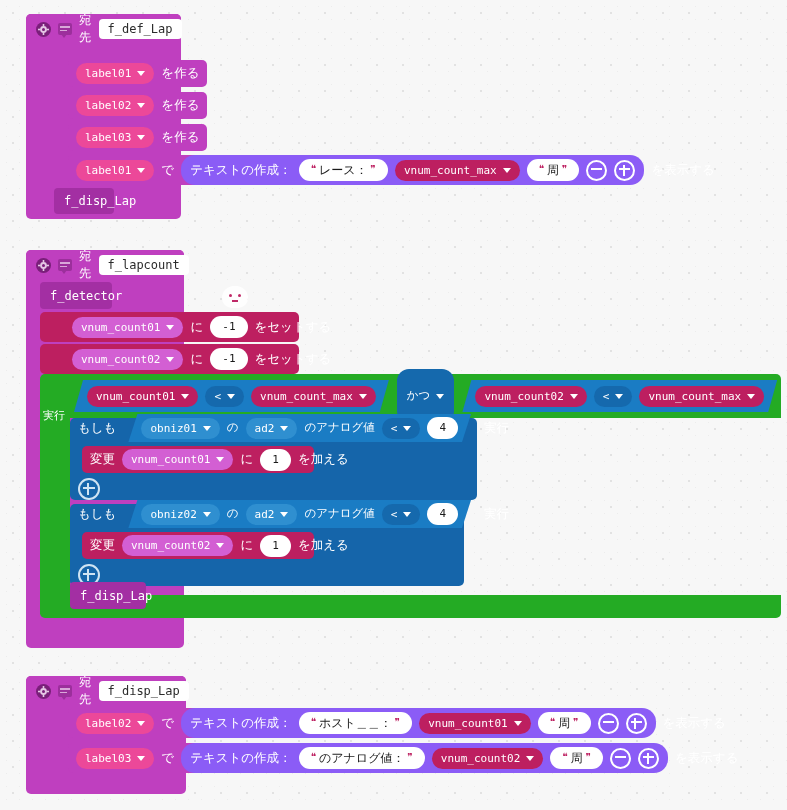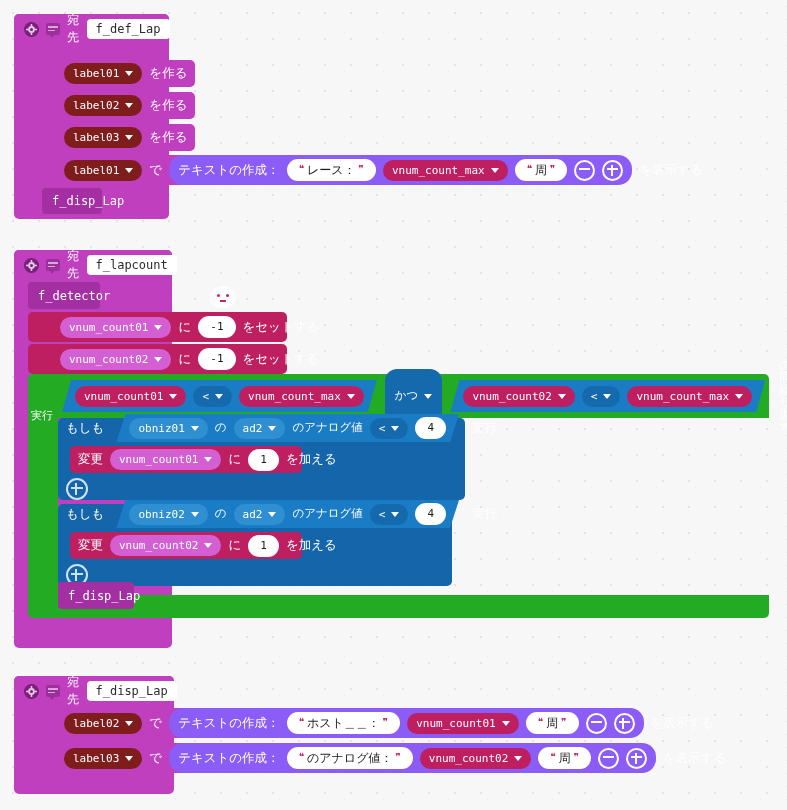--- a/index.html
+++ b/index.html
@@ -8,21 +8,21 @@
     background-color:#f7f7f7;
     background-image:
       radial-gradient(circle, #e2e2e2 1.1px, transparent 1.2px),
       radial-gradient(circle, #ececec 0.8px, transparent 0.9px);
     background-size:26px 26px, 13px 13px;
     background-position:0 0, 0 0;
     font-family:"DejaVu Sans","Liberation Sans",sans-serif;
     overflow:hidden;
     position:relative;
   }
-  .canvas{position:absolute;left:0;top:0;width:655px;height:810px;}
+  .canvas{position:absolute;left:12px;top:0;width:655px;height:810px;}
 
   
   .grp{position:absolute;}
 
   .hatblock{
     position:absolute;
     background:#bf3fbf;
     border-radius:5px;
   }
   .hat-top{
@@ -92,21 +92,21 @@
   
   .pill{
     display:inline-flex;align-items:center;gap:6px;
     border-radius:12px;
     padding:4px 9px;
     font-family:"DejaVu Sans Mono","Liberation Mono",monospace;
     font-size:11px;color:#ffffff;
     line-height:13px;
     white-space:nowrap;
   }
-  .pill.light-magenta{background:#7f1d1d;}
+  .pill.light-magenta{background:#ec4899;}
   .pill.crimson{background:#bd1f60;}
   .pill.blue{background:#1a7cc4;}
   .pill.blue-dk{background:#1569ad;}
   .caret{
     width:0;height:0;
     border-left:4px solid transparent;border-right:4px solid transparent;
     border-top:5px solid #ffffff;
     flex:0 0 auto;
   }
 

